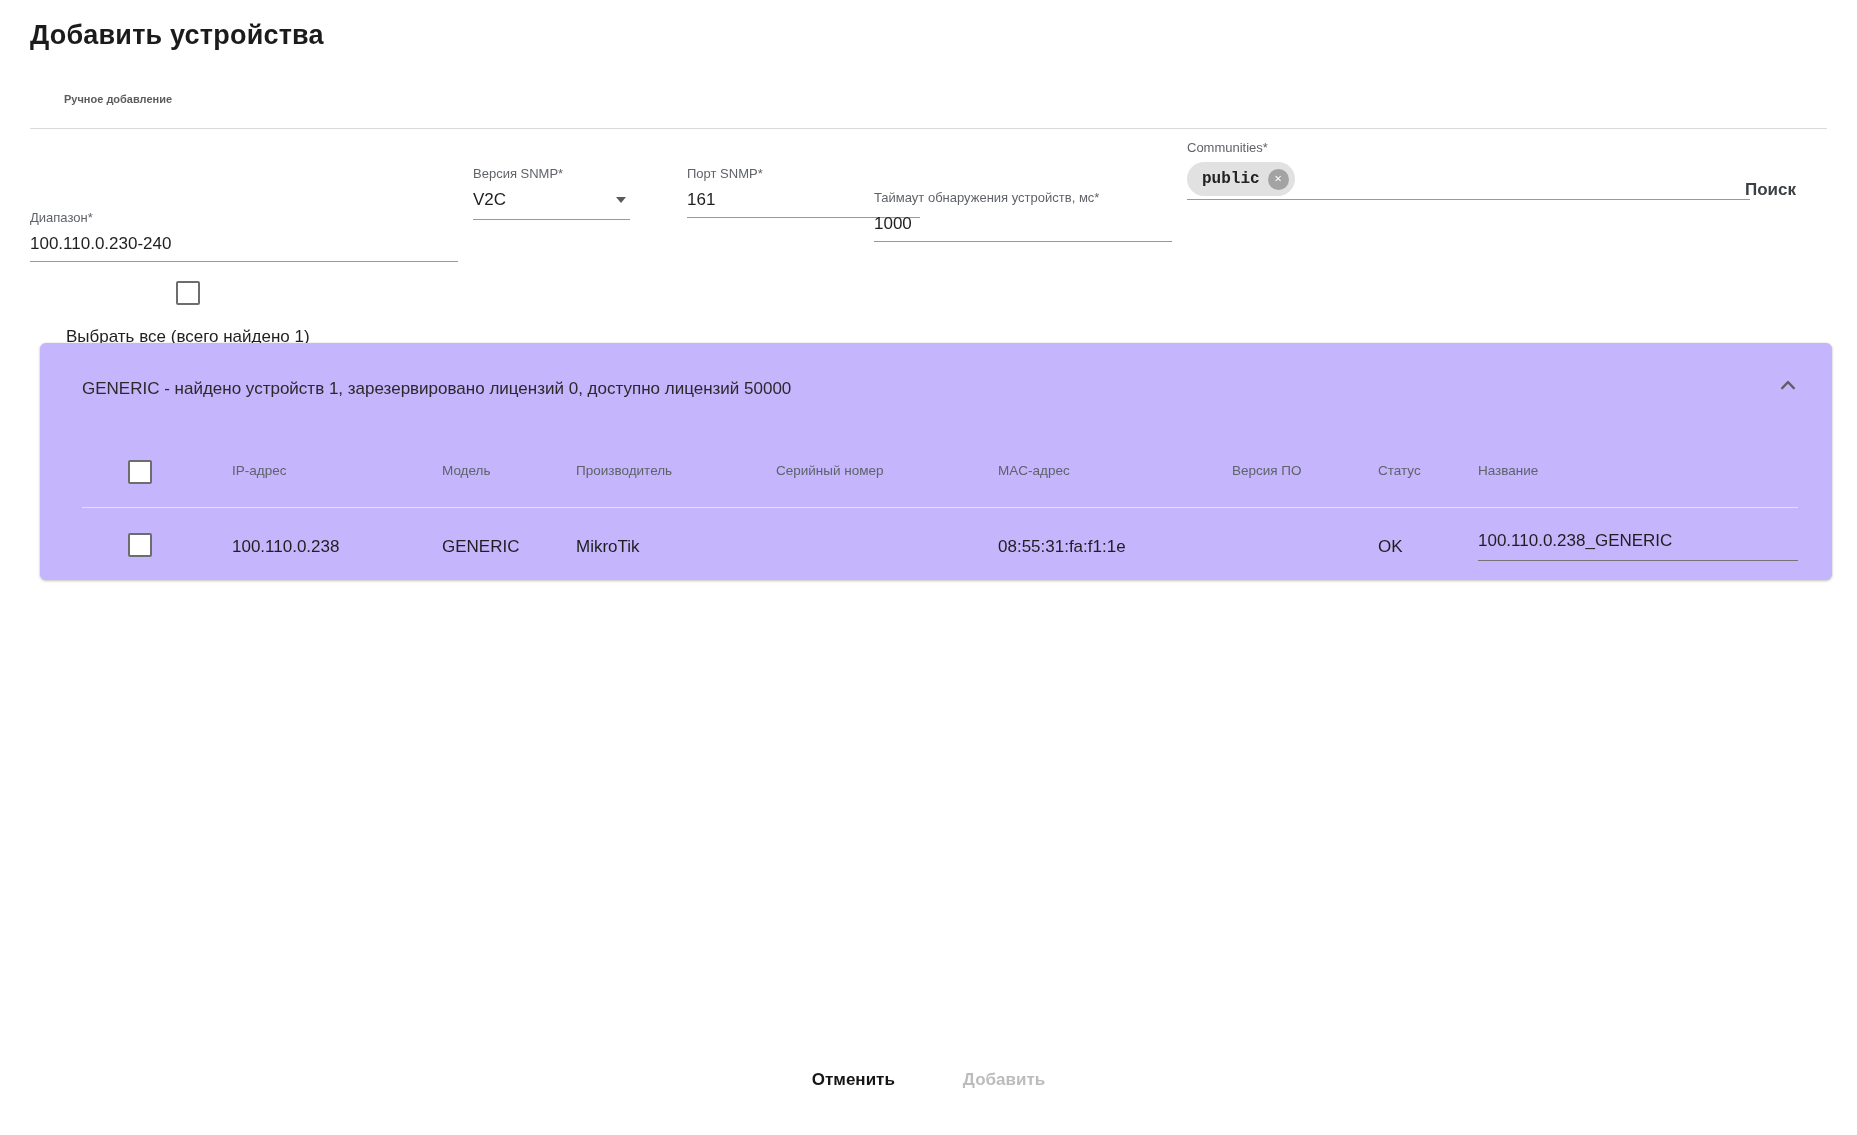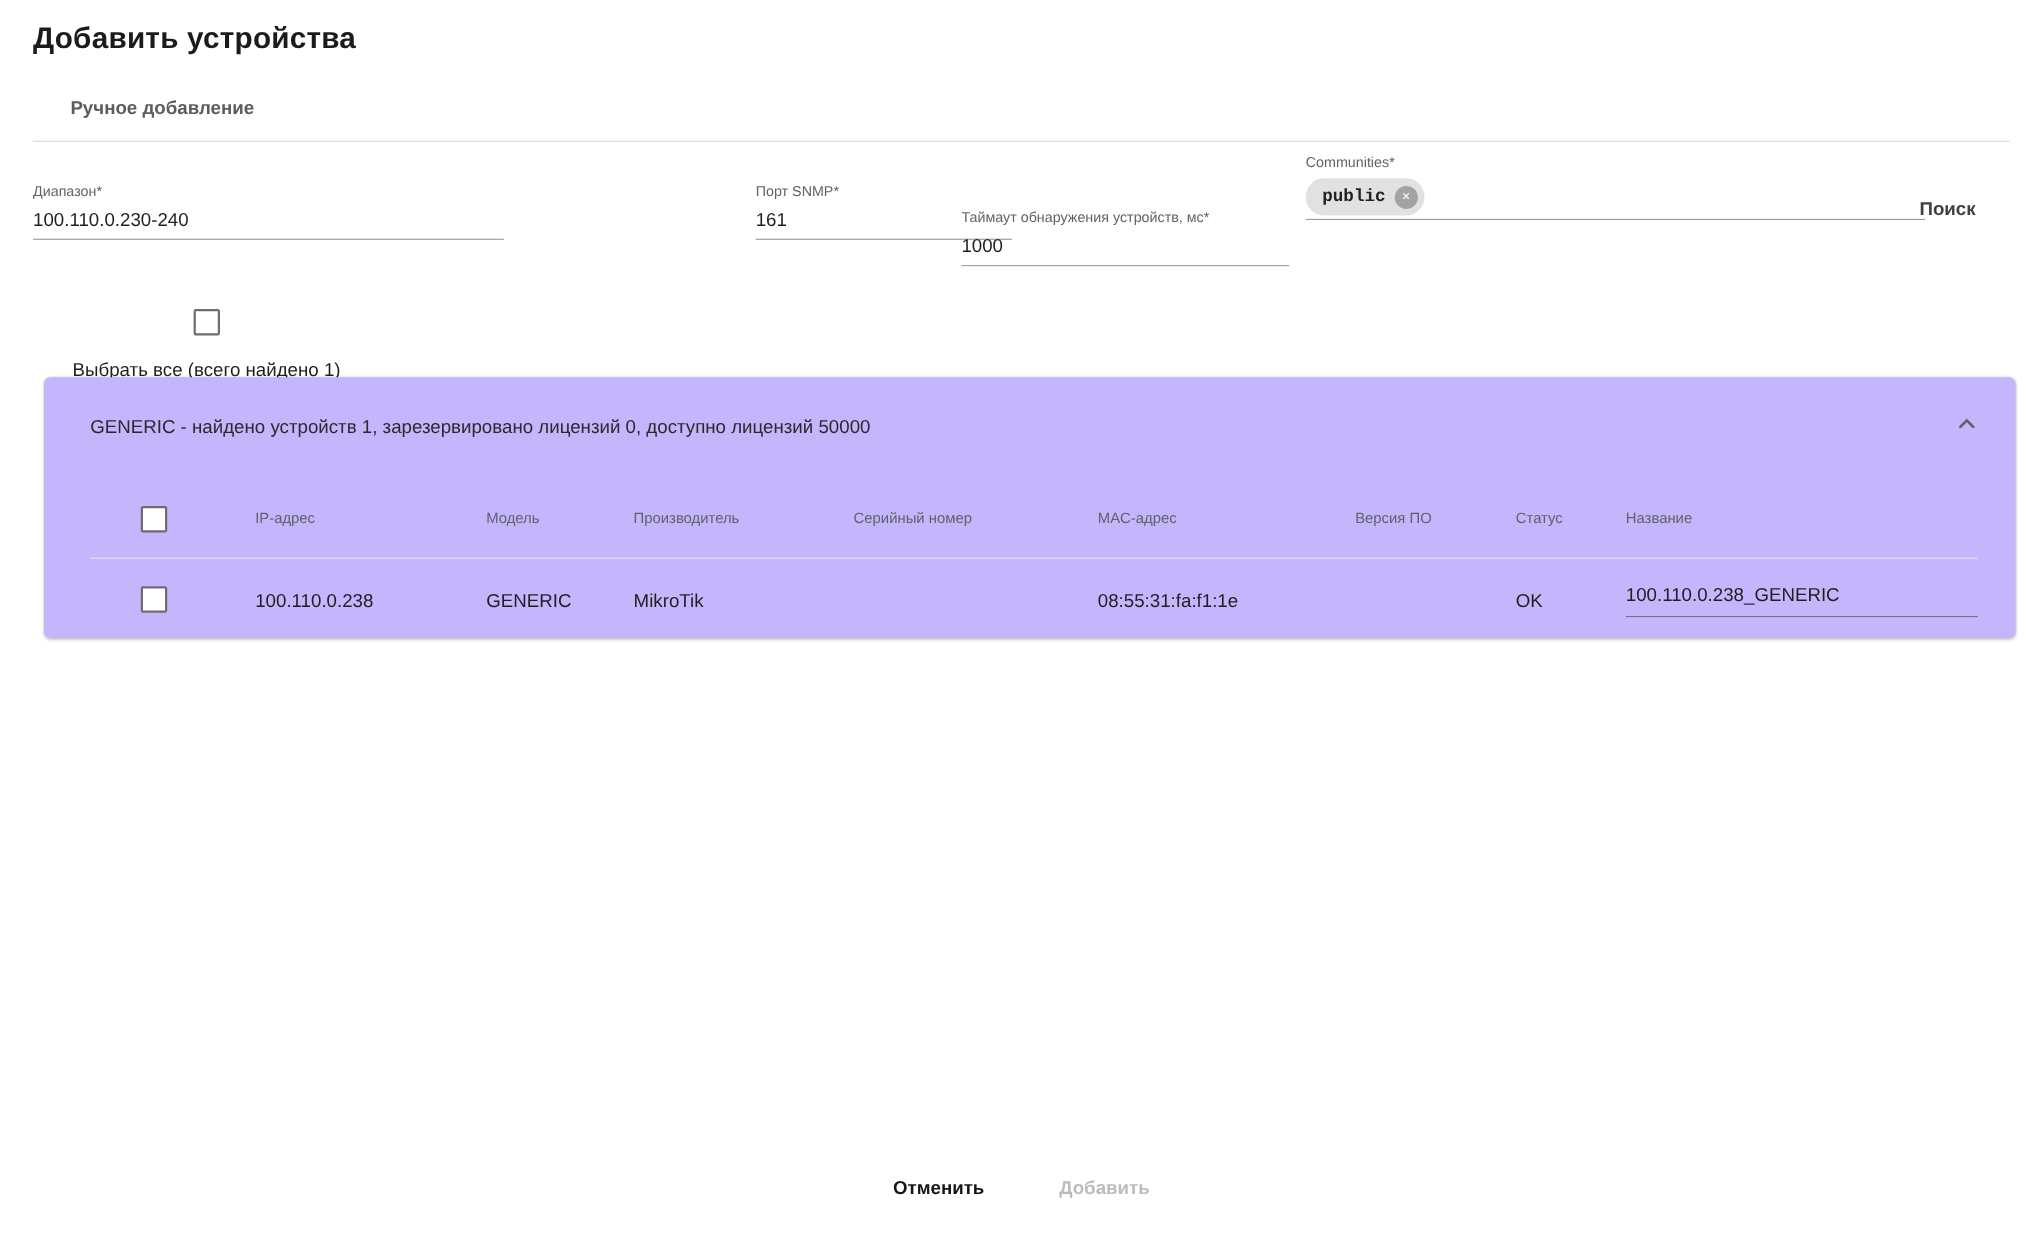--- a/index.html
+++ b/index.html
@@ -3,28 +3,28 @@
 <meta charset="utf-8">
 <style>
   html,body{margin:0;padding:0;background:#fff;font-family:"Liberation Sans",sans-serif;color:#1f1f1f;}
   .page{position:relative;width:1857px;height:1135px;background:#fff;overflow:hidden;}
 
   
   .page-title{position:absolute;left:30px;top:20px;margin:0;font-size:27px;font-weight:700;color:#1b1b1b;letter-spacing:.2px;}
 
   
   .tabbar{position:absolute;left:30px;right:30px;top:70px;height:59px;display:flex;align-items:stretch;border-bottom:1px solid #dadada;padding-left:10px;box-sizing:border-box;}
-  .tab{display:flex;align-items:center;justify-content:center;padding:0 24px;font-size:17px;font-weight:600;color:#5c5c5c;cursor:pointer;border-bottom:2px solid transparent;margin-bottom:-1px;white-space:nowrap;}
+  .tab{display:flex;align-items:center;justify-content:center;padding:0 24px;font-size:11px;font-weight:600;color:#5c5c5c;cursor:pointer;border-bottom:2px solid transparent;margin-bottom:-1px;white-space:nowrap;}
   .tab.active{color:#3949ab;border-bottom-color:#3949ab;}
 
   
   .field{position:absolute;top:166px;}
   .field .flabel{display:block;font-size:13px;color:#5f6368;margin-bottom:7px;white-space:nowrap;}
   .field input.fval{display:block;width:100%;border:none;border-bottom:1px solid #999;font-size:17px;color:#1f1f1f;padding:2px 0 7px;outline:none;background:transparent;font-family:inherit;box-sizing:border-box;}
-  .f-range{left:30px;width:428px;}
+  .f-range{left:30px;width:428px;margin-top:44px;}
   .f-version{left:473px;width:157px;}
   .f-port{left:639px;width:233px;margin-left:48px;}
   .f-timeout{left:874px;width:298px;margin-top:24px;}
   .f-communities{left:1187px;width:563px;top:140px;}
   .select-value{display:flex;align-items:center;justify-content:space-between;border-bottom:1px solid #999;padding:2px 0 9px;font-size:17px;cursor:pointer;}
   .dd-arrow{width:0;height:0;border-left:5px solid transparent;border-right:5px solid transparent;border-top:6px solid #5a5a5a;margin-right:4px;}
   .chips{display:flex;align-items:flex-start;border-bottom:1px solid #999;min-height:36px;padding-bottom:1px;margin-top:4px;font-family:Liberation Mono, monospace;}
   .chip{display:inline-flex;align-items:center;height:34px;background:#e1e1e1;border-radius:17px;padding:0 6px 0 15px;font-size:16px;font-weight:600;color:#222;cursor:pointer;}
   .chip-x{width:21px;height:21px;border-radius:50%;background:#a3a3a3;color:#fff;display:flex;align-items:center;justify-content:center;font-size:12px;font-weight:700;margin-left:8px;cursor:pointer;line-height:1;}
   .search-btn{position:absolute;left:1737px;top:176px;background:none;border:none;font-size:17px;font-weight:600;color:#3c4043;cursor:pointer;font-family:inherit;padding:4px 8px;}
@@ -61,20 +61,27 @@
 
   <div class="tabbar">
     <div class="tab">Ручное добавление</div>
   </div>
 
   <div class="field f-range">
     <span class="flabel">Диапазон*</span>
     <input class="fval" type="text" value="100.110.0.230-240" style="">
   </div>
 
+  <div class="field f-version">
+    <span class="flabel">Версия SNMP*</span>
+    <div class="select-value">
+      <span>V2C</span>
+      <span class="dd-arrow"></span>
+    </div>
+  </div>
 
   <div class="field f-port">
     <span class="flabel">Порт SNMP*</span>
     <input class="fval" type="text" value="161" style="">
   </div>
 
   <div class="field f-timeout">
     <span class="flabel">Таймаут обнаружения устройств, мс*</span>
     <input class="fval" type="text" value="1000" style="">
   </div>

